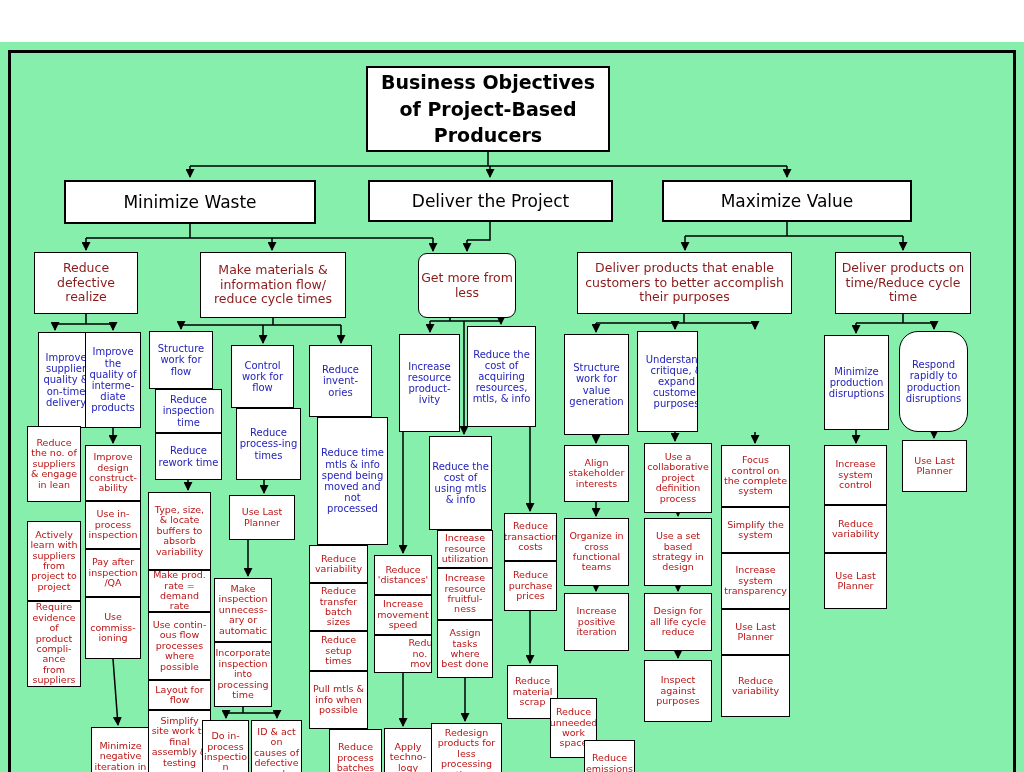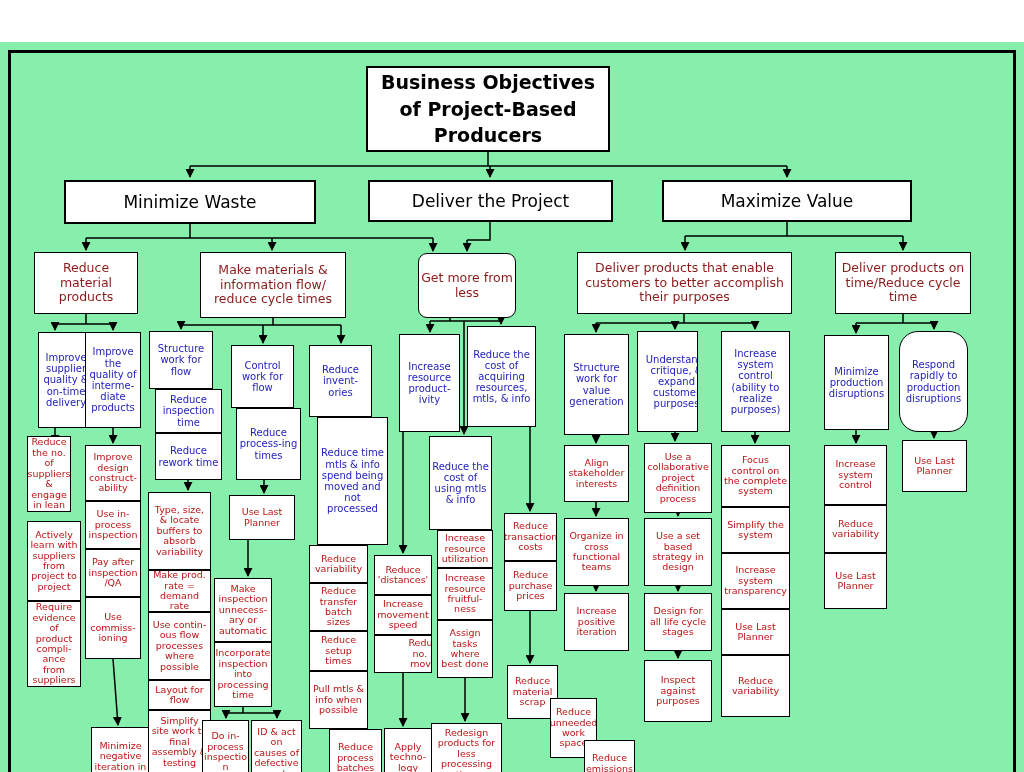--- a/index.html
+++ b/index.html
@@ -95,45 +95,44 @@
     </g>
   </svg>
 
   <div class="box t" style="left:366px;top:24px;width:244px;height:86px;">Business Objectives
 of Project-Based
 Producers</div>
   <div class="box l1" style="left:64px;top:138px;width:252px;height:44px;">Minimize Waste</div>
   <div class="box l1" style="left:368px;top:138px;width:245px;height:42px;">Deliver the Project</div>
   <div class="box l1" style="left:662px;top:138px;width:250px;height:42px;">Maximize Value</div>
 
-  <div class="box l2" style="left:34px;top:210px;width:104px;height:62px;">Reduce material products</div>
+  <div class="box l2" style="left:34px;top:210px;width:104px;height:62px;">Reduce defective realize</div>
   <div class="box l2" style="left:200px;top:210px;width:146px;height:66px;">Make materials &amp; information flow/ reduce cycle times</div>
   <div class="box l2" style="left:418px;top:211px;width:98px;height:65px;border-radius:9px;">Get more from less</div>
   <div class="box l2" style="left:577px;top:210px;width:215px;height:62px;">Deliver products that enable customers to better accomplish their purposes</div>
   <div class="box l2" style="left:835px;top:210px;width:136px;height:62px;">Deliver products on time/Reduce cycle time</div>
 
   <div class="box b" style="left:38px;top:290px;width:56px;height:96px;">Improve supplier quality &amp; on-time delivery</div>
   <div class="box b" style="left:85px;top:290px;width:56px;height:96px;">Improve the quality of interme-diate products</div>
   <div class="box b" style="left:149px;top:289px;width:64px;height:58px;">Structure work for flow</div>
   <div class="box b" style="left:155px;top:347px;width:67px;height:44px;">Reduce inspection time</div>
   <div class="box b" style="left:155px;top:391px;width:67px;height:47px;">Reduce rework time</div>
   <div class="box b" style="left:231px;top:303px;width:63px;height:63px;">Control work for flow</div>
   <div class="box b" style="left:236px;top:366px;width:65px;height:72px;">Reduce process-ing times</div>
   <div class="box b" style="left:309px;top:303px;width:63px;height:72px;">Reduce invent-ories</div>
   <div class="box b" style="left:317px;top:375px;width:71px;height:128px;">Reduce time mtls &amp; info spend being moved and not processed</div>
   <div class="box b" style="left:399px;top:292px;width:61px;height:98px;">Increase resource product-ivity</div>
   <div class="box b" style="left:467px;top:284px;width:69px;height:101px;">Reduce the cost of acquiring resources, mtls, &amp; info</div>
   <div class="box b" style="left:429px;top:394px;width:63px;height:94px;">Reduce the cost of using mtls &amp; info</div>
   <div class="box b" style="left:564px;top:292px;width:65px;height:101px;">Structure work for value generation</div>
   <div class="box b" style="left:637px;top:289px;width:61px;height:101px;padding-left:20px;">Understand, critique, &amp; expand customer purposes</div>
-  <div class="box b" style="left:721px;top:289px;width:69px;height:101px;">Increase system control (ability to realize purposes)</div>
   <div class="box b" style="left:824px;top:293px;width:65px;height:95px;">Minimize production disruptions</div>
   <div class="box b" style="left:899px;top:289px;width:69px;height:101px;border-radius:19px;">Respond rapidly to production disruptions</div>
 
-  <div class="box r" style="left:27px;top:394px;width:44px;height:76px;">Reduce the no. of suppliers &amp; engage in lean</div>
+  <div class="box r" style="left:27px;top:384px;width:54px;height:76px;">Reduce the no. of suppliers &amp; engage in lean</div>
   <div class="box r" style="left:27px;top:479px;width:54px;height:80px;">Actively learn with suppliers from project to project</div>
   <div class="box r" style="left:27px;top:559px;width:54px;height:86px;">Require evidence of product compli-ance from suppliers</div>
 
   <div class="box r" style="left:85px;top:403px;width:56px;height:56px;">Improve design construct-ability</div>
   <div class="box r" style="left:85px;top:459px;width:56px;height:48px;">Use in-process inspection</div>
   <div class="box r" style="left:85px;top:507px;width:56px;height:48px;">Pay after inspection /QA</div>
   <div class="box r" style="left:85px;top:555px;width:56px;height:62px;">Use commiss-ioning</div>
   <div class="box r" style="left:91px;top:685px;width:59px;height:69px;">Minimize negative iteration in design</div>
 
   <div class="box r" style="left:148px;top:450px;width:63px;height:78px;">Type, size, &amp; locate buffers to absorb variability</div>
@@ -169,21 +168,21 @@
   <div class="box r" style="left:507px;top:623px;width:51px;height:54px;">Reduce material scrap</div>
   <div class="box r" style="left:550px;top:656px;width:47px;height:60px;">Reduce unneeded work space</div>
   <div class="box r" style="left:584px;top:698px;width:51px;height:47px;">Reduce 'emissions'</div>
 
   <div class="box r" style="left:564px;top:403px;width:65px;height:57px;">Align stakeholder interests</div>
   <div class="box r" style="left:564px;top:476px;width:65px;height:68px;">Organize in cross functional teams</div>
   <div class="box r" style="left:564px;top:551px;width:65px;height:58px;">Increase positive iteration</div>
 
   <div class="box r" style="left:644px;top:401px;width:68px;height:70px;">Use a collaborative project definition process</div>
   <div class="box r" style="left:644px;top:476px;width:68px;height:68px;">Use a set based strategy in design</div>
-  <div class="box r" style="left:644px;top:551px;width:68px;height:58px;">Design for all life cycle stages</div>
+  <div class="box r" style="left:644px;top:551px;width:68px;height:58px;">Design for all life cycle reduce</div>
   <div class="box r" style="left:644px;top:618px;width:68px;height:62px;">Inspect against purposes</div>
 
   <div class="box r" style="left:721px;top:403px;width:69px;height:62px;">Focus control on the complete system</div>
   <div class="box r" style="left:721px;top:465px;width:69px;height:46px;">Simplify the system</div>
   <div class="box r" style="left:721px;top:511px;width:69px;height:56px;">Increase system transparency</div>
   <div class="box r" style="left:721px;top:567px;width:69px;height:46px;">Use Last Planner</div>
   <div class="box r" style="left:721px;top:613px;width:69px;height:62px;">Reduce variability</div>
 
   <div class="box r" style="left:824px;top:403px;width:63px;height:60px;">Increase system control</div>
   <div class="box r" style="left:824px;top:463px;width:63px;height:48px;">Reduce variability</div>

